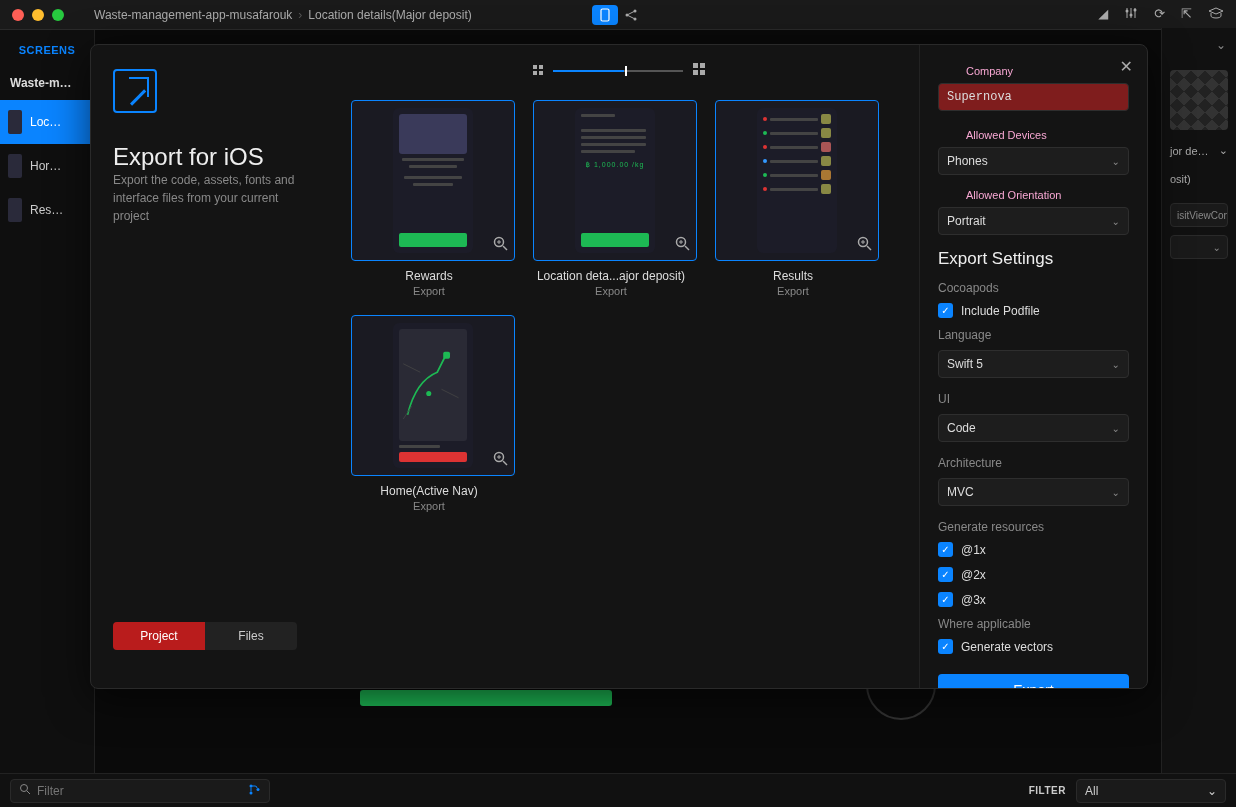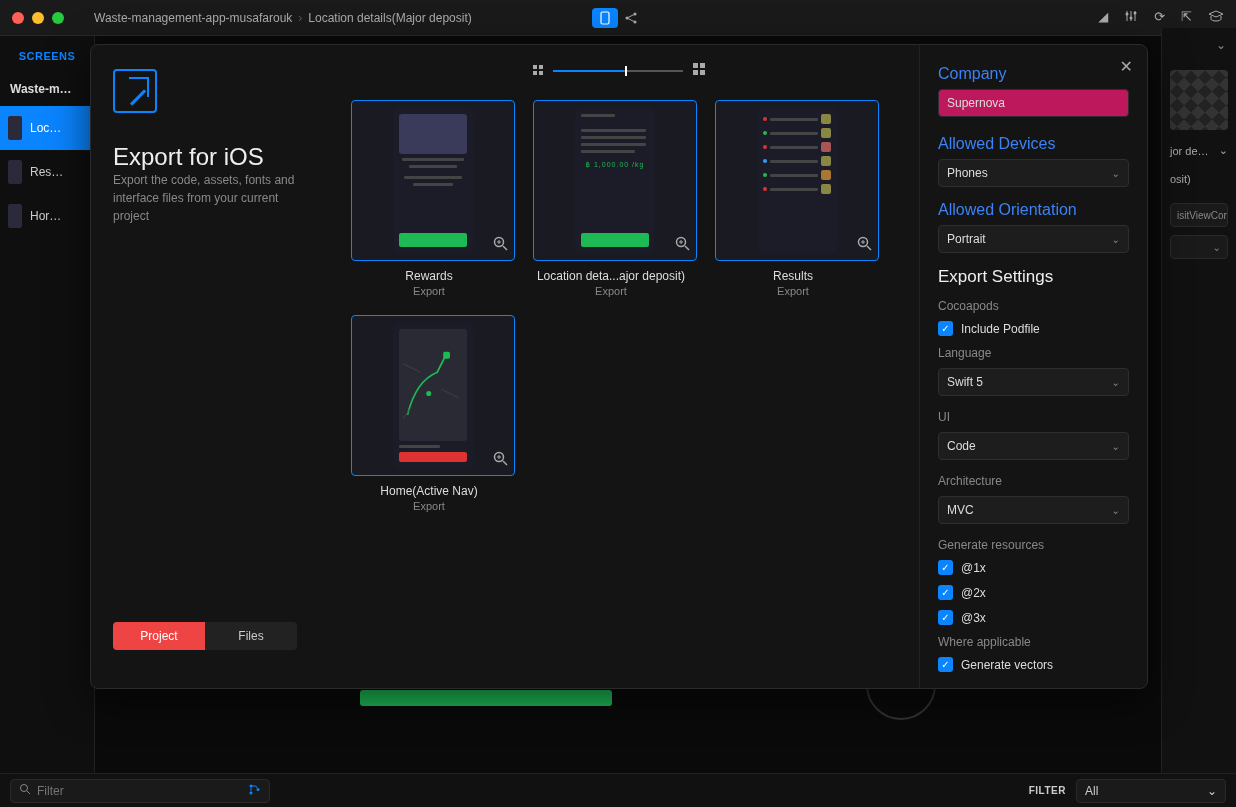--- a/index.html
+++ b/index.html
@@ -1,19 +1,19 @@
 <!DOCTYPE html>
 <html><head>
 <meta charset="utf-8">
 <style>
 * { box-sizing: border-box; margin: 0; padding: 0; font-family: -apple-system, BlinkMacSystemFont, "Segoe UI", Arial, sans-serif; }
 body { background: #0a0a0a; color: #ccc; width: 1236px; height: 807px; overflow: hidden; position: relative; }
 
 
-.titlebar { height: 36px; background: #1a1a1a; display: flex; align-items: center; padding: 0 12px; border-bottom: 1px solid #2a2a2a; }
+.titlebar { height: 30px; background: #1a1a1a; display: flex; align-items: center; padding: 0 12px; border-bottom: 1px solid #2a2a2a; }
 .traffic-lights { display: flex; gap: 8px; margin-right: 20px; }
 .traffic-light { width: 12px; height: 12px; border-radius: 50%; }
 .tl-red { background: #ff5f56; }
 .tl-yellow { background: #ffbd2e; }
 .tl-green { background: #27c93f; }
 .apple-icon { color: #888; margin-right: 10px; font-size: 13px; }
 .breadcrumb { color: #aaa; font-size: 12px; display: flex; align-items: center; gap: 6px; flex: 1; }
 .breadcrumb .sep { color: #555; }
 .titlebar-center { display: flex; gap: 0; position: absolute; left: 50%; transform: translateX(-50%); }
 .device-btn { width: 26px; height: 20px; display: flex; align-items: center; justify-content: center; border-radius: 4px; color: #aaa; font-size: 11px; }
@@ -52,21 +52,21 @@
 
 .modal-left { width: 228px; padding: 24px 22px; display: flex; flex-direction: column; }
 .export-icon { width: 44px; height: 44px; border: 2.5px solid #0a84ff; border-radius: 4px; position: relative; margin-bottom: 30px; }
 .export-icon::after { content: ""; position: absolute; width: 18px; height: 18px; border-top: 2.5px solid #0a84ff; border-right: 2.5px solid #0a84ff; top: 6px; right: 6px; }
 .export-icon::before { content: ""; position: absolute; width: 20px; height: 2.5px; background: #0a84ff; top: 18px; left: 10px; transform: rotate(-45deg); transform-origin: right; }
 .modal-left h2 { color: #eee; font-size: 24px; font-weight: 500; }
 .modal-left p { color: #888; font-size: 12px; line-height: 1.5; }
 .modal-left-bottom { margin-top: auto; }
 .seg-control { display: flex; background: #222; border-radius: 4px; overflow: hidden; margin-bottom: 14px; }
 .seg-btn { flex: 1; text-align: center; padding: 7px 0; font-size: 12px; color: #ccc; cursor: pointer; }
-.seg-btn.active { background: #ef4444; color: #fff; }
+.seg-btn.active { background: #b91c1c; color: #fff; }
 .modal-left-desc { color: #888; font-size: 12px; line-height: 1.4; }
 
 
 .modal-center { flex: 1; padding: 18px 24px 18px 24px; position: relative; overflow: auto; }
 .zoom-bar { display: flex; align-items: center; justify-content: center; gap: 10px; margin-bottom: 22px; }
 .zoom-icon { color: #aaa; font-size: 12px; }
 .zoom-track { width: 130px; height: 2px; background: linear-gradient(to right,#0a84ff 0%,#0a84ff 55%,#555 55%,#555 100%); position: relative; }
 .zoom-thumb { position: absolute; left: 55%; top: -4px; width: 2px; height: 10px; background: #fff; }
 .screen-grid { display: flex; flex-wrap: wrap; gap: 18px; }
 .screen-card { width: 164px; padding-left: 8px; }
@@ -82,22 +82,22 @@
 .mock-dot { width:4px; height:4px; border-radius:50%; background:#d33; }
 .mock-rowline { flex:1; height:3px; background:#444; border-radius:1px; }
 .mock-rowimg { width:10px; height:10px; background:#884; border-radius:2px; }
 .zoom-lens { position: absolute; bottom: 6px; right: 6px; color: #aaa; font-size: 14px; }
 .screen-label { text-align: center; font-size: 12px; color: #ddd; margin-top: 8px; white-space: nowrap; overflow: hidden; text-overflow: ellipsis; }
 .screen-sublabel { text-align: center; font-size: 11px; color: #888; margin-top: 2px; }
 
 
 .modal-right { width: 228px; padding: 16px 18px; border-left: 1px solid #222; overflow: auto; position: relative; }
 .close-btn { position: absolute; top: 12px; right: 14px; color: #aaa; font-size: 16px; cursor: pointer; }
-.field-label { font-size: 16px; color: #3b82f6; margin-bottom: 6px; margin-top: 4px; }
-.text-input { width: 100%; background: #be185d; border: 1px solid #2e2e2e; border-radius: 4px; height: 28px; padding: 0 8px; color: #ddd; font-size: 12px; margin-bottom: 14px; }
+.field-label { font-size: 11px; color: #f9a8d4; margin-bottom: 6px; margin-top: 4px; margin-left: 28px; }
+.text-input { width: 100%; background: #7f1d1d; border: 1px solid #2e2e2e; border-radius: 4px; height: 28px; padding: 0 8px; color: #ddd; font-size: 12px; margin-bottom: 14px; font-family: Liberation Mono, monospace; }
 .select { width: 100%; background: #1d1d1d; border: 1px solid #2e2e2e; border-radius: 4px; height: 28px; padding: 0 8px; color: #ddd; font-size: 12px; display: flex; align-items: center; justify-content: space-between; margin-bottom: 14px; cursor: pointer; }
 .select .chev { color: #888; font-size: 10px; }
 .section-title { font-size: 17px; color: #eee; font-weight: 500; margin: 8px 0 12px 0; }
 .checkbox-row { display: flex; align-items: center; gap: 8px; margin-bottom: 10px; }
 .checkbox { width: 15px; height: 15px; background: #0a84ff; border-radius: 3px; display: flex; align-items: center; justify-content: center; color: #fff; font-size: 10px; cursor: pointer; flex-shrink:0; }
 .checkbox-label { font-size: 12px; color: #ddd; }
 .sub-label { font-size: 12px; color: #888; margin-bottom: 8px; margin-top: 4px; }
 .export-btn { width: 100%; height: 32px; background: #0a84ff; color: #fff; border: none; border-radius: 4px; font-size: 14px; font-weight: 500; cursor: pointer; margin-top: 10px; }
 
 
@@ -157,25 +157,25 @@
 <div class="main">
   <div class="sidebar">
     <div class="sidebar-header">SCREENS</div>
     <div class="sidebar-title">Waste-m…</div>
     <div class="sidebar-item active">
       <div class="sidebar-thumb"></div>
       <span>Loc…</span>
     </div>
     <div class="sidebar-item">
       <div class="sidebar-thumb"></div>
-      <span>Res…</span>
+      <span>Hor…</span>
     </div>
     <div class="sidebar-item">
       <div class="sidebar-thumb"></div>
-      <span>Hor…</span>
+      <span>Res…</span>
     </div>
   </div>
 </div>
 
 <div class="bg-green"></div>
 <div class="bg-circle"></div>
 
 <div class="right-panel">
   <div class="right-panel-header">
     <span style="font-size:12px;">⌄</span>

